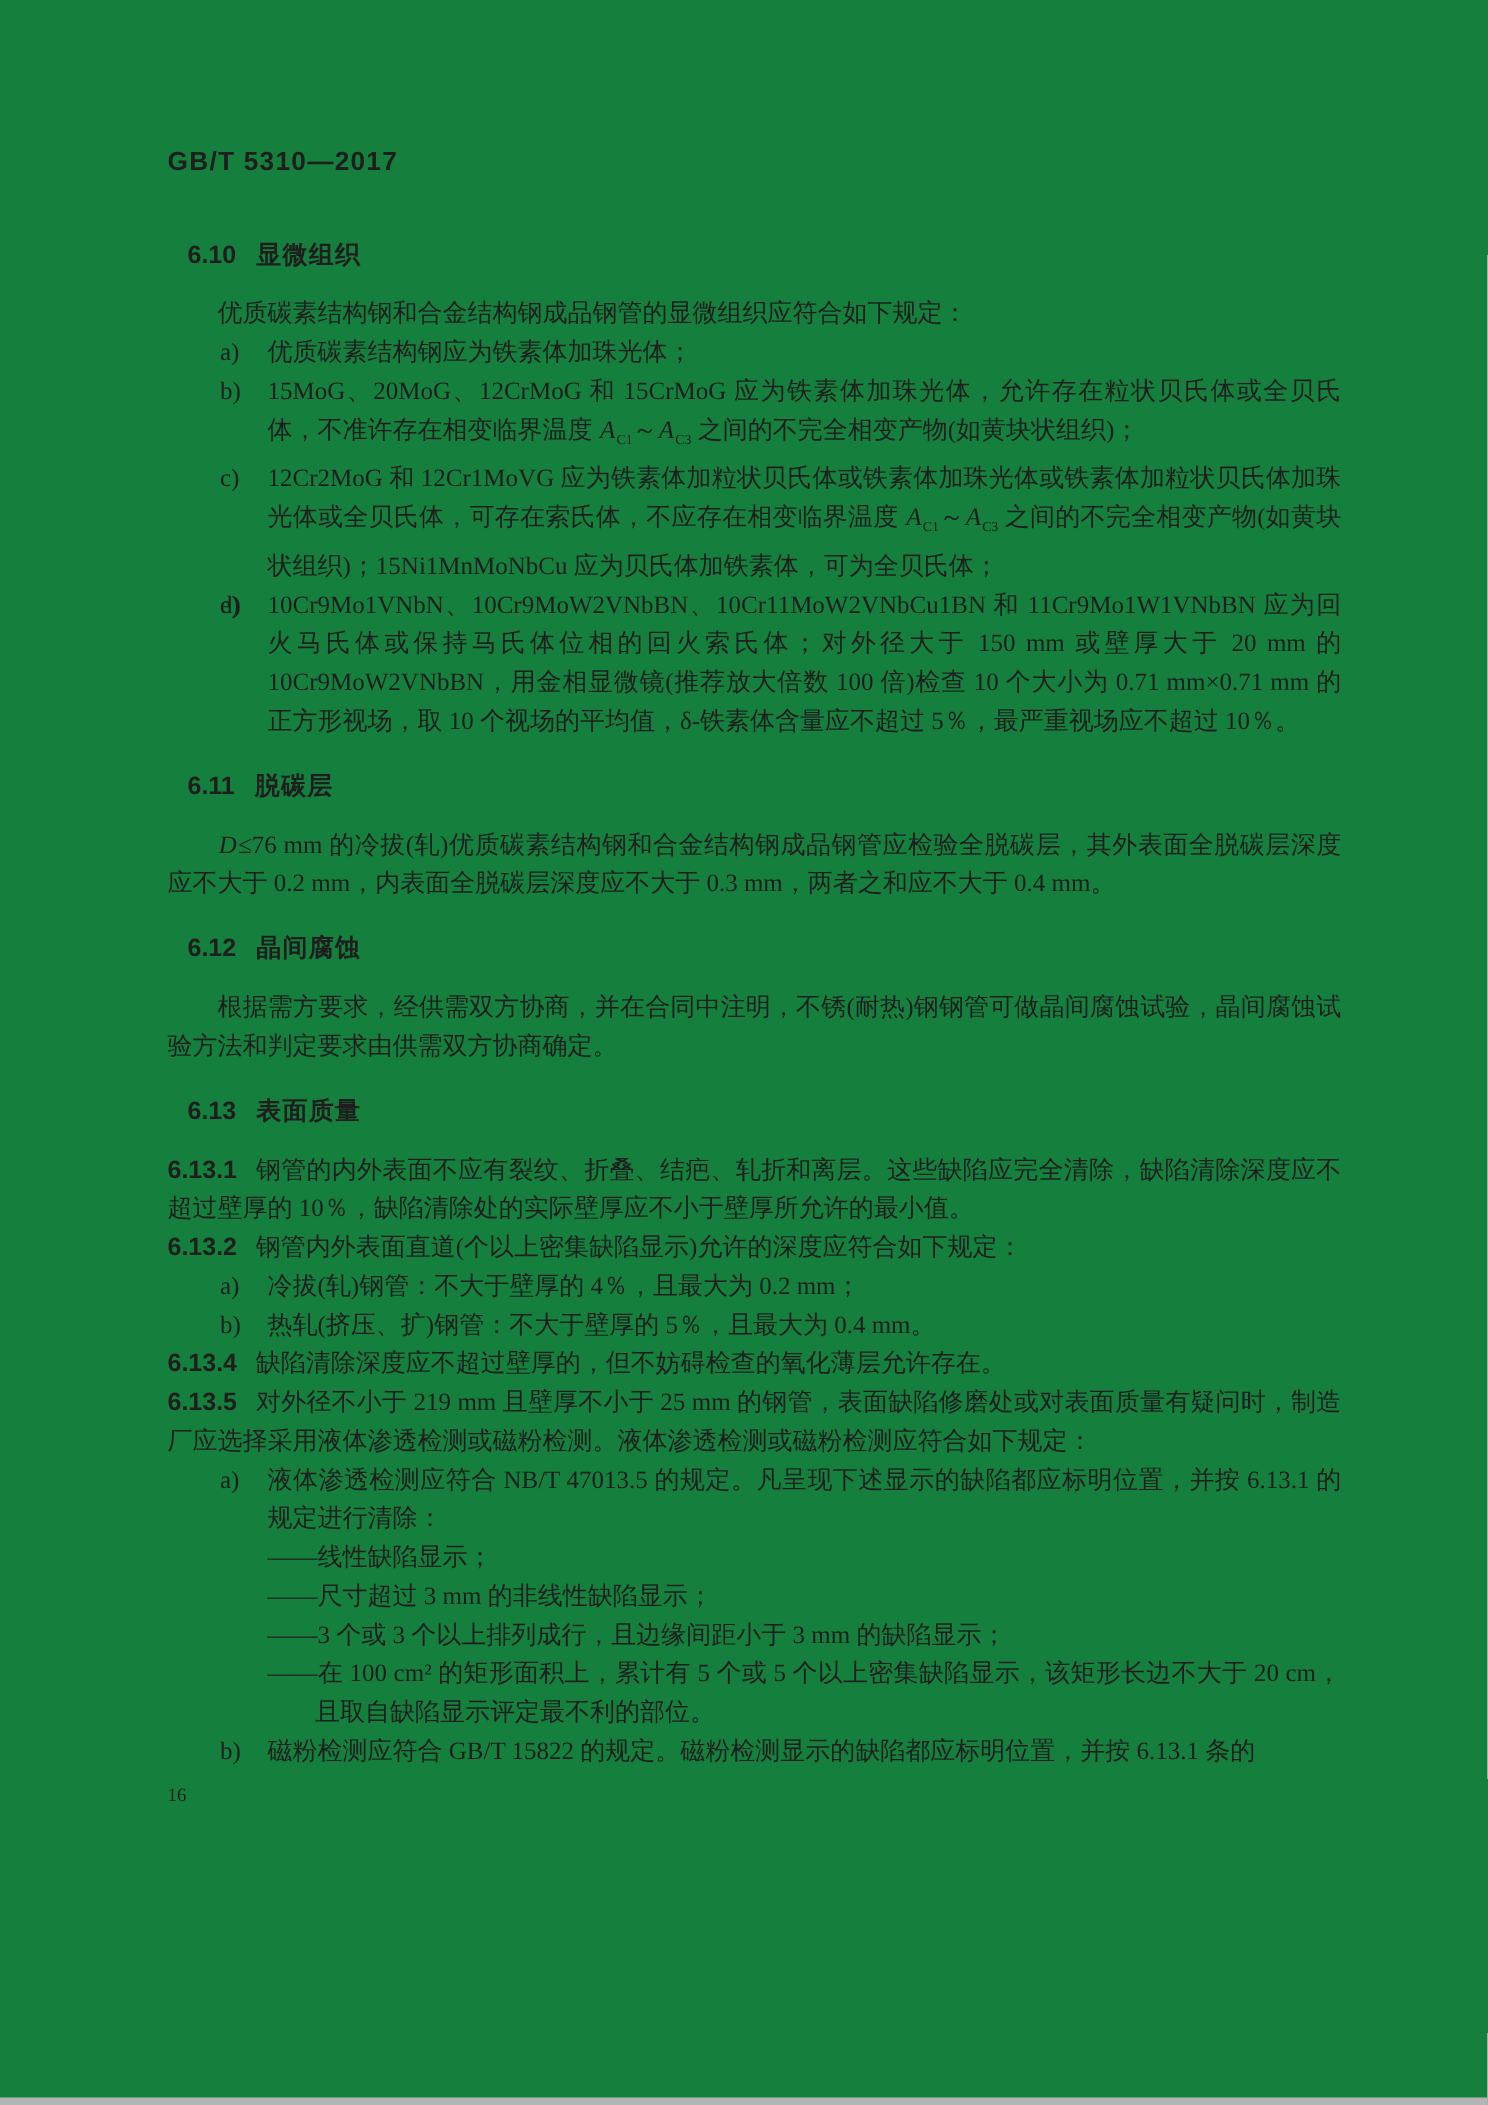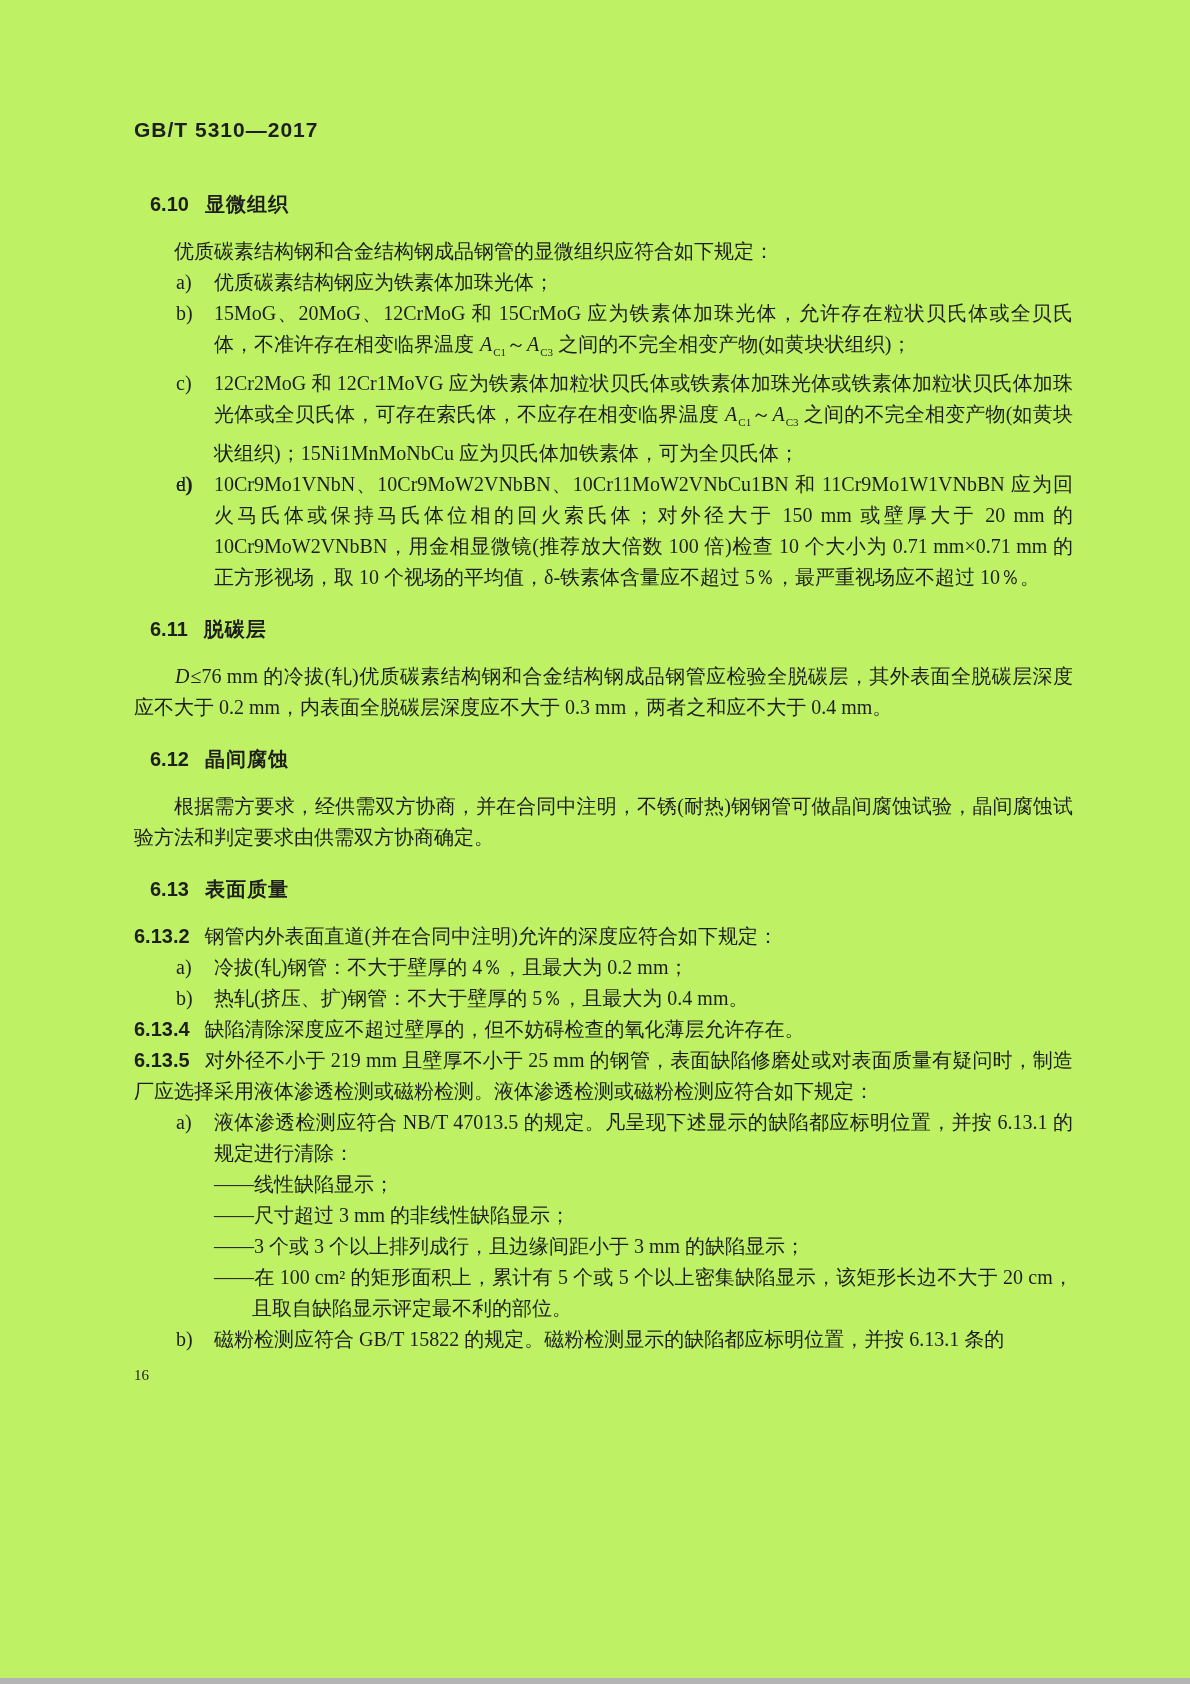--- a/index.html
+++ b/index.html
@@ -1,21 +1,21 @@
 <!DOCTYPE html>
 <html><head>
 <meta charset="utf-8">
 <style>
   html, body { margin: 0; padding: 0; background: #e8e8e8; }
   .page {
     position: relative;
     width: 1190px;
     height: 1684px;
     margin: 0 auto;
-    background: #bef264;
+    background: #15803d;
     overflow: hidden;
     color: #1e1e1e;
     font-family: "Liberation Serif", "DejaVu Serif", serif;
     font-size: 20px;
     line-height: 31px;
     text-decoration: underline;
   }
   .content {
     position: absolute;
     left: 134px;
@@ -117,22 +117,23 @@
     </section>
 
     <section>
       <h2 class="sec-heading"><span class="h-num">6.12</span><span class="h-title">晶间腐蚀</span></h2>
       <p class="para indent">根据需方要求，经供需双方协商，并在合同中注明，不锈(耐热)钢钢管可做晶间腐蚀试验，晶间腐蚀试验方法和判定要求由供需双方协商确定。</p>
     </section>
 
     <section>
       <h2 class="sec-heading"><span class="h-num">6.13</span><span class="h-title">表面质量</span></h2>
 
+      <p class="para"><span class="cnum">6.13.1</span><span>钢管的内外表面不应有裂纹、折叠、结疤、轧折和离层。这些缺陷应完全清除，缺陷清除深度应不超过壁厚的 10％，缺陷清除处的实际壁厚应不小于壁厚所允许的最小值。</span></p>
 
-      <p class="para"><span class="cnum">6.13.2</span><span>钢管内外表面直道(并在合同中注明)允许的深度应符合如下规定：</span></p>
+      <p class="para"><span class="cnum">6.13.2</span><span>钢管内外表面直道(个以上密集缺陷显示)允许的深度应符合如下规定：</span></p>
       <ul class="items">
         <li class="item"><span class="lbl">a)</span><span>冷拔(轧)钢管：不大于壁厚的 4％，且最大为 0.2 mm；</span></li>
         <li class="item"><span class="lbl">b)</span><span>热轧(挤压、扩)钢管：不大于壁厚的 5％，且最大为 0.4 mm。</span></li>
       </ul>
 
 
       <p class="para"><span class="cnum">6.13.4</span><span>缺陷清除深度应不超过壁厚的，但不妨碍检查的氧化薄层允许存在。</span></p>
 
       <p class="para"><span class="cnum">6.13.5</span><span>对外径不小于 219 mm 且壁厚不小于 25 mm 的钢管，表面缺陷修磨处或对表面质量有疑问时，制造厂应选择采用液体渗透检测或磁粉检测。液体渗透检测或磁粉检测应符合如下规定：</span></p>
       <ul class="items">

